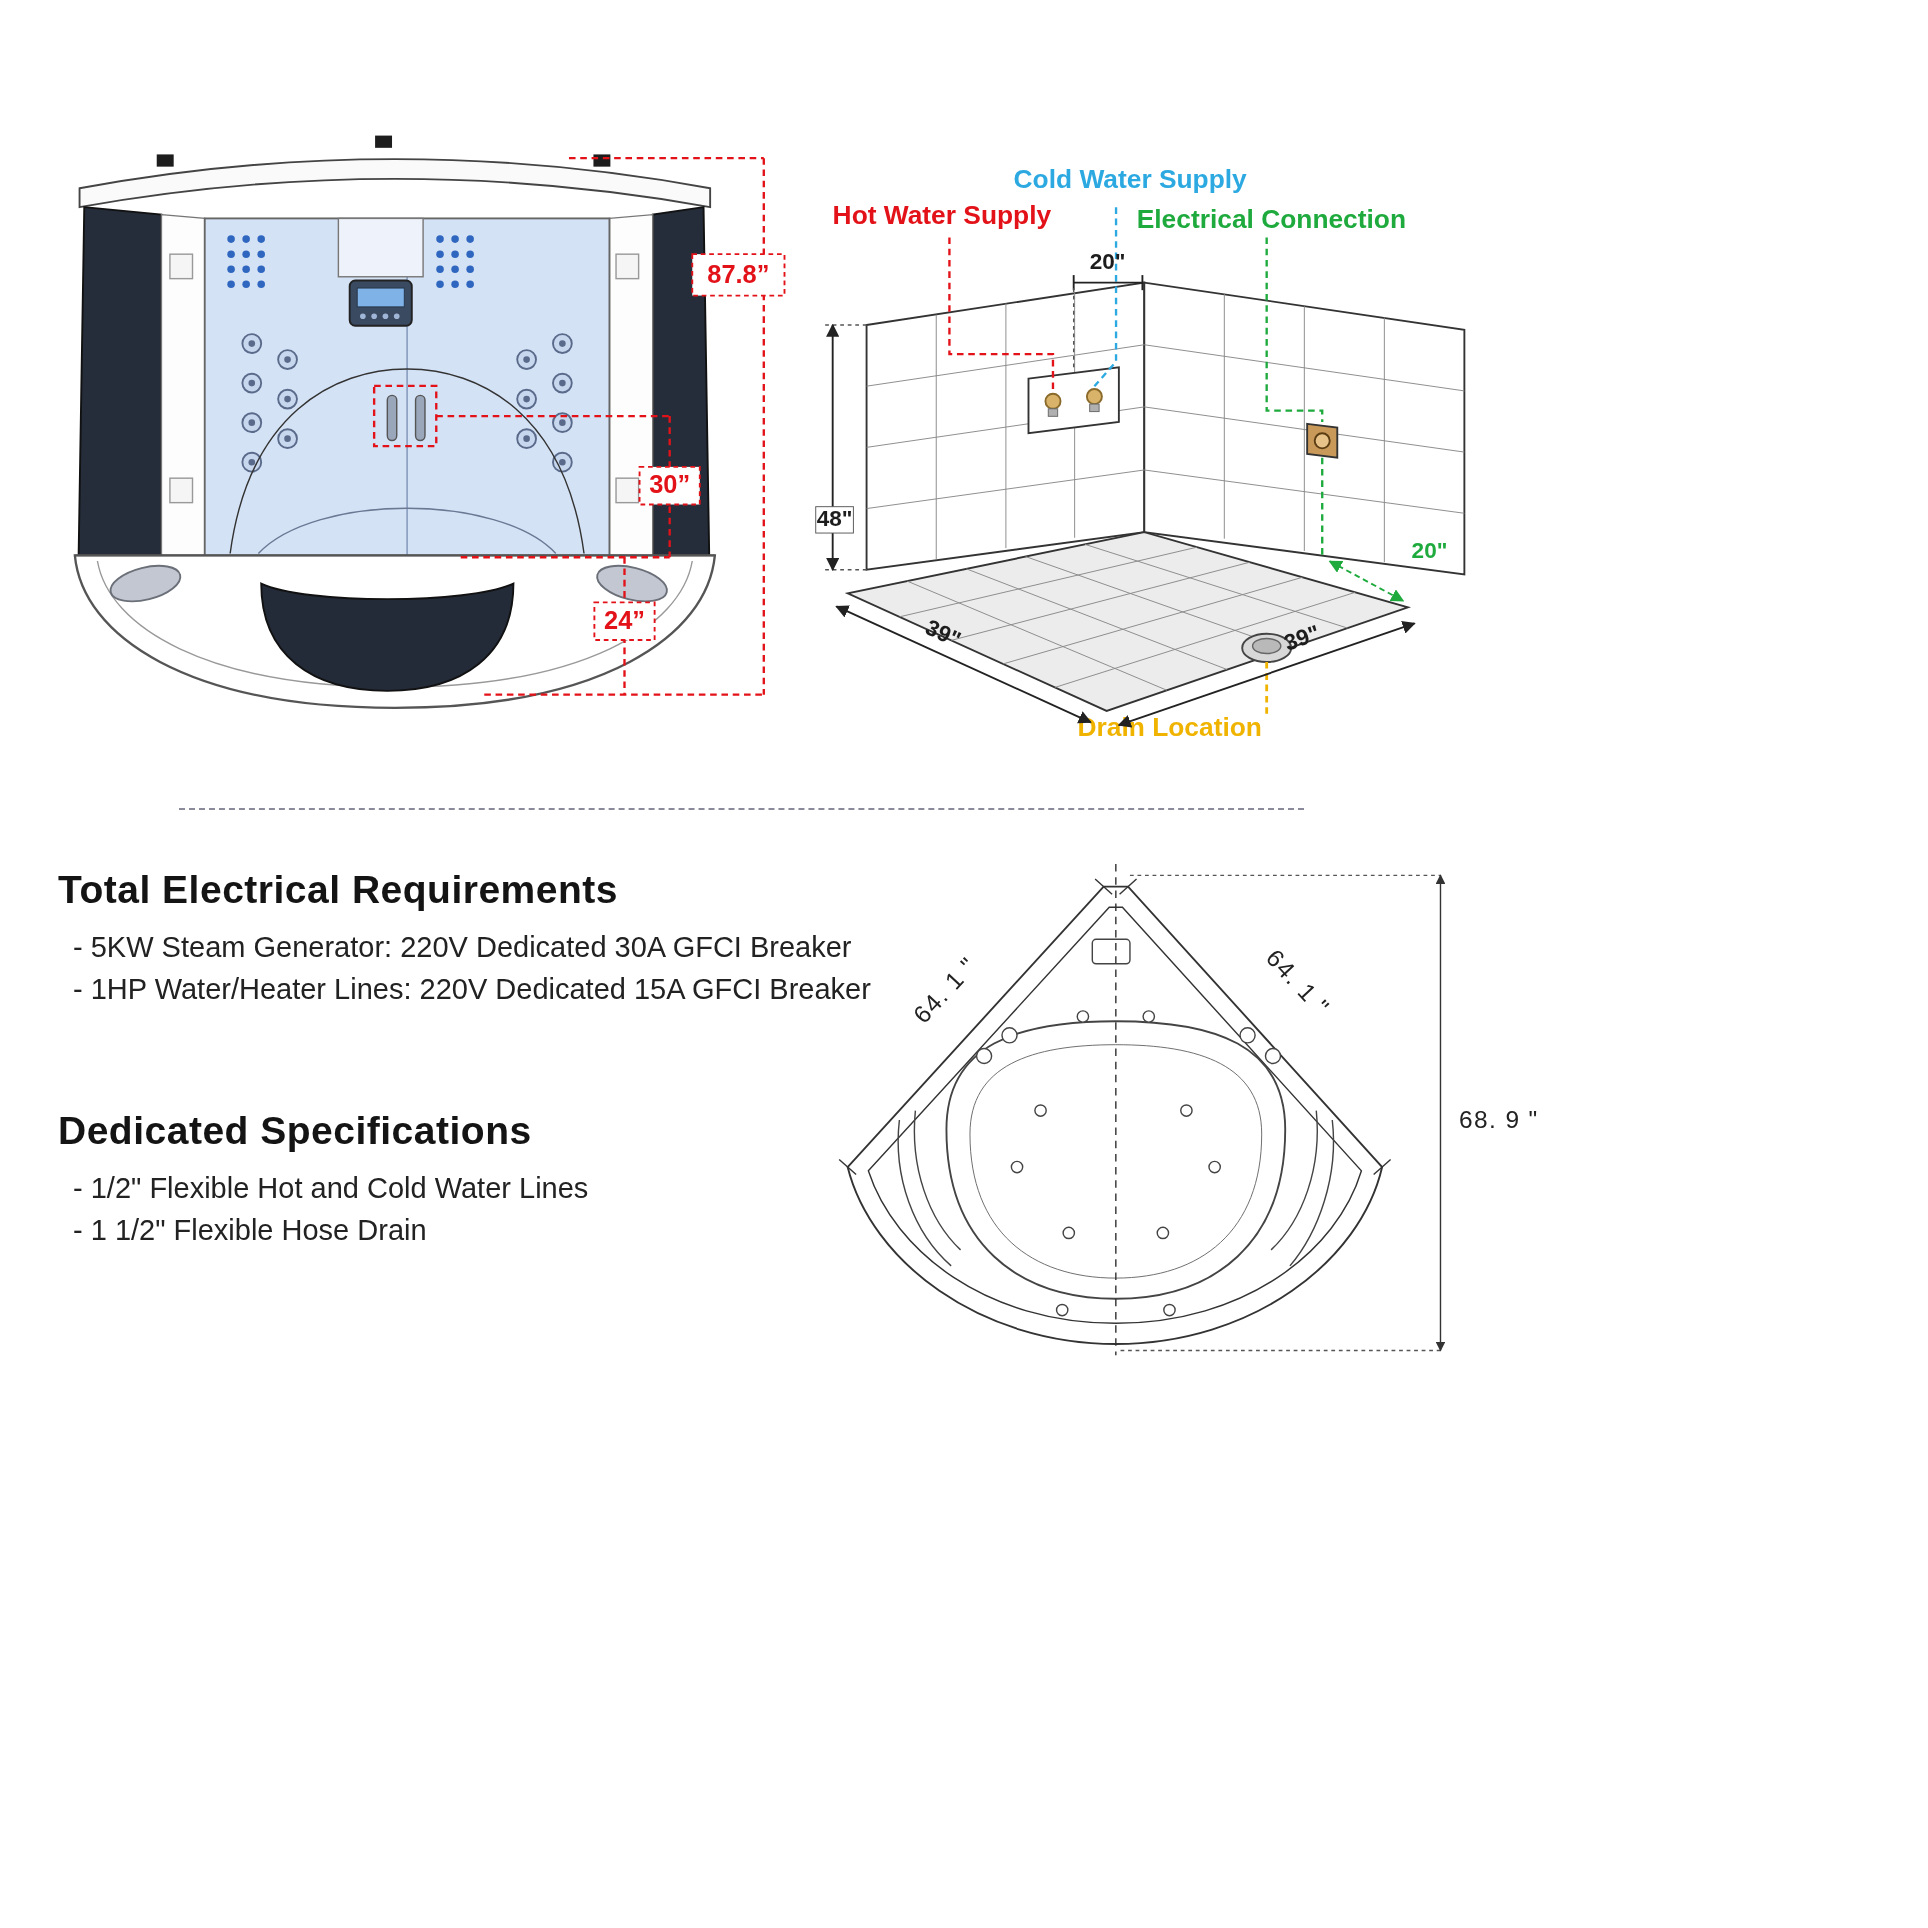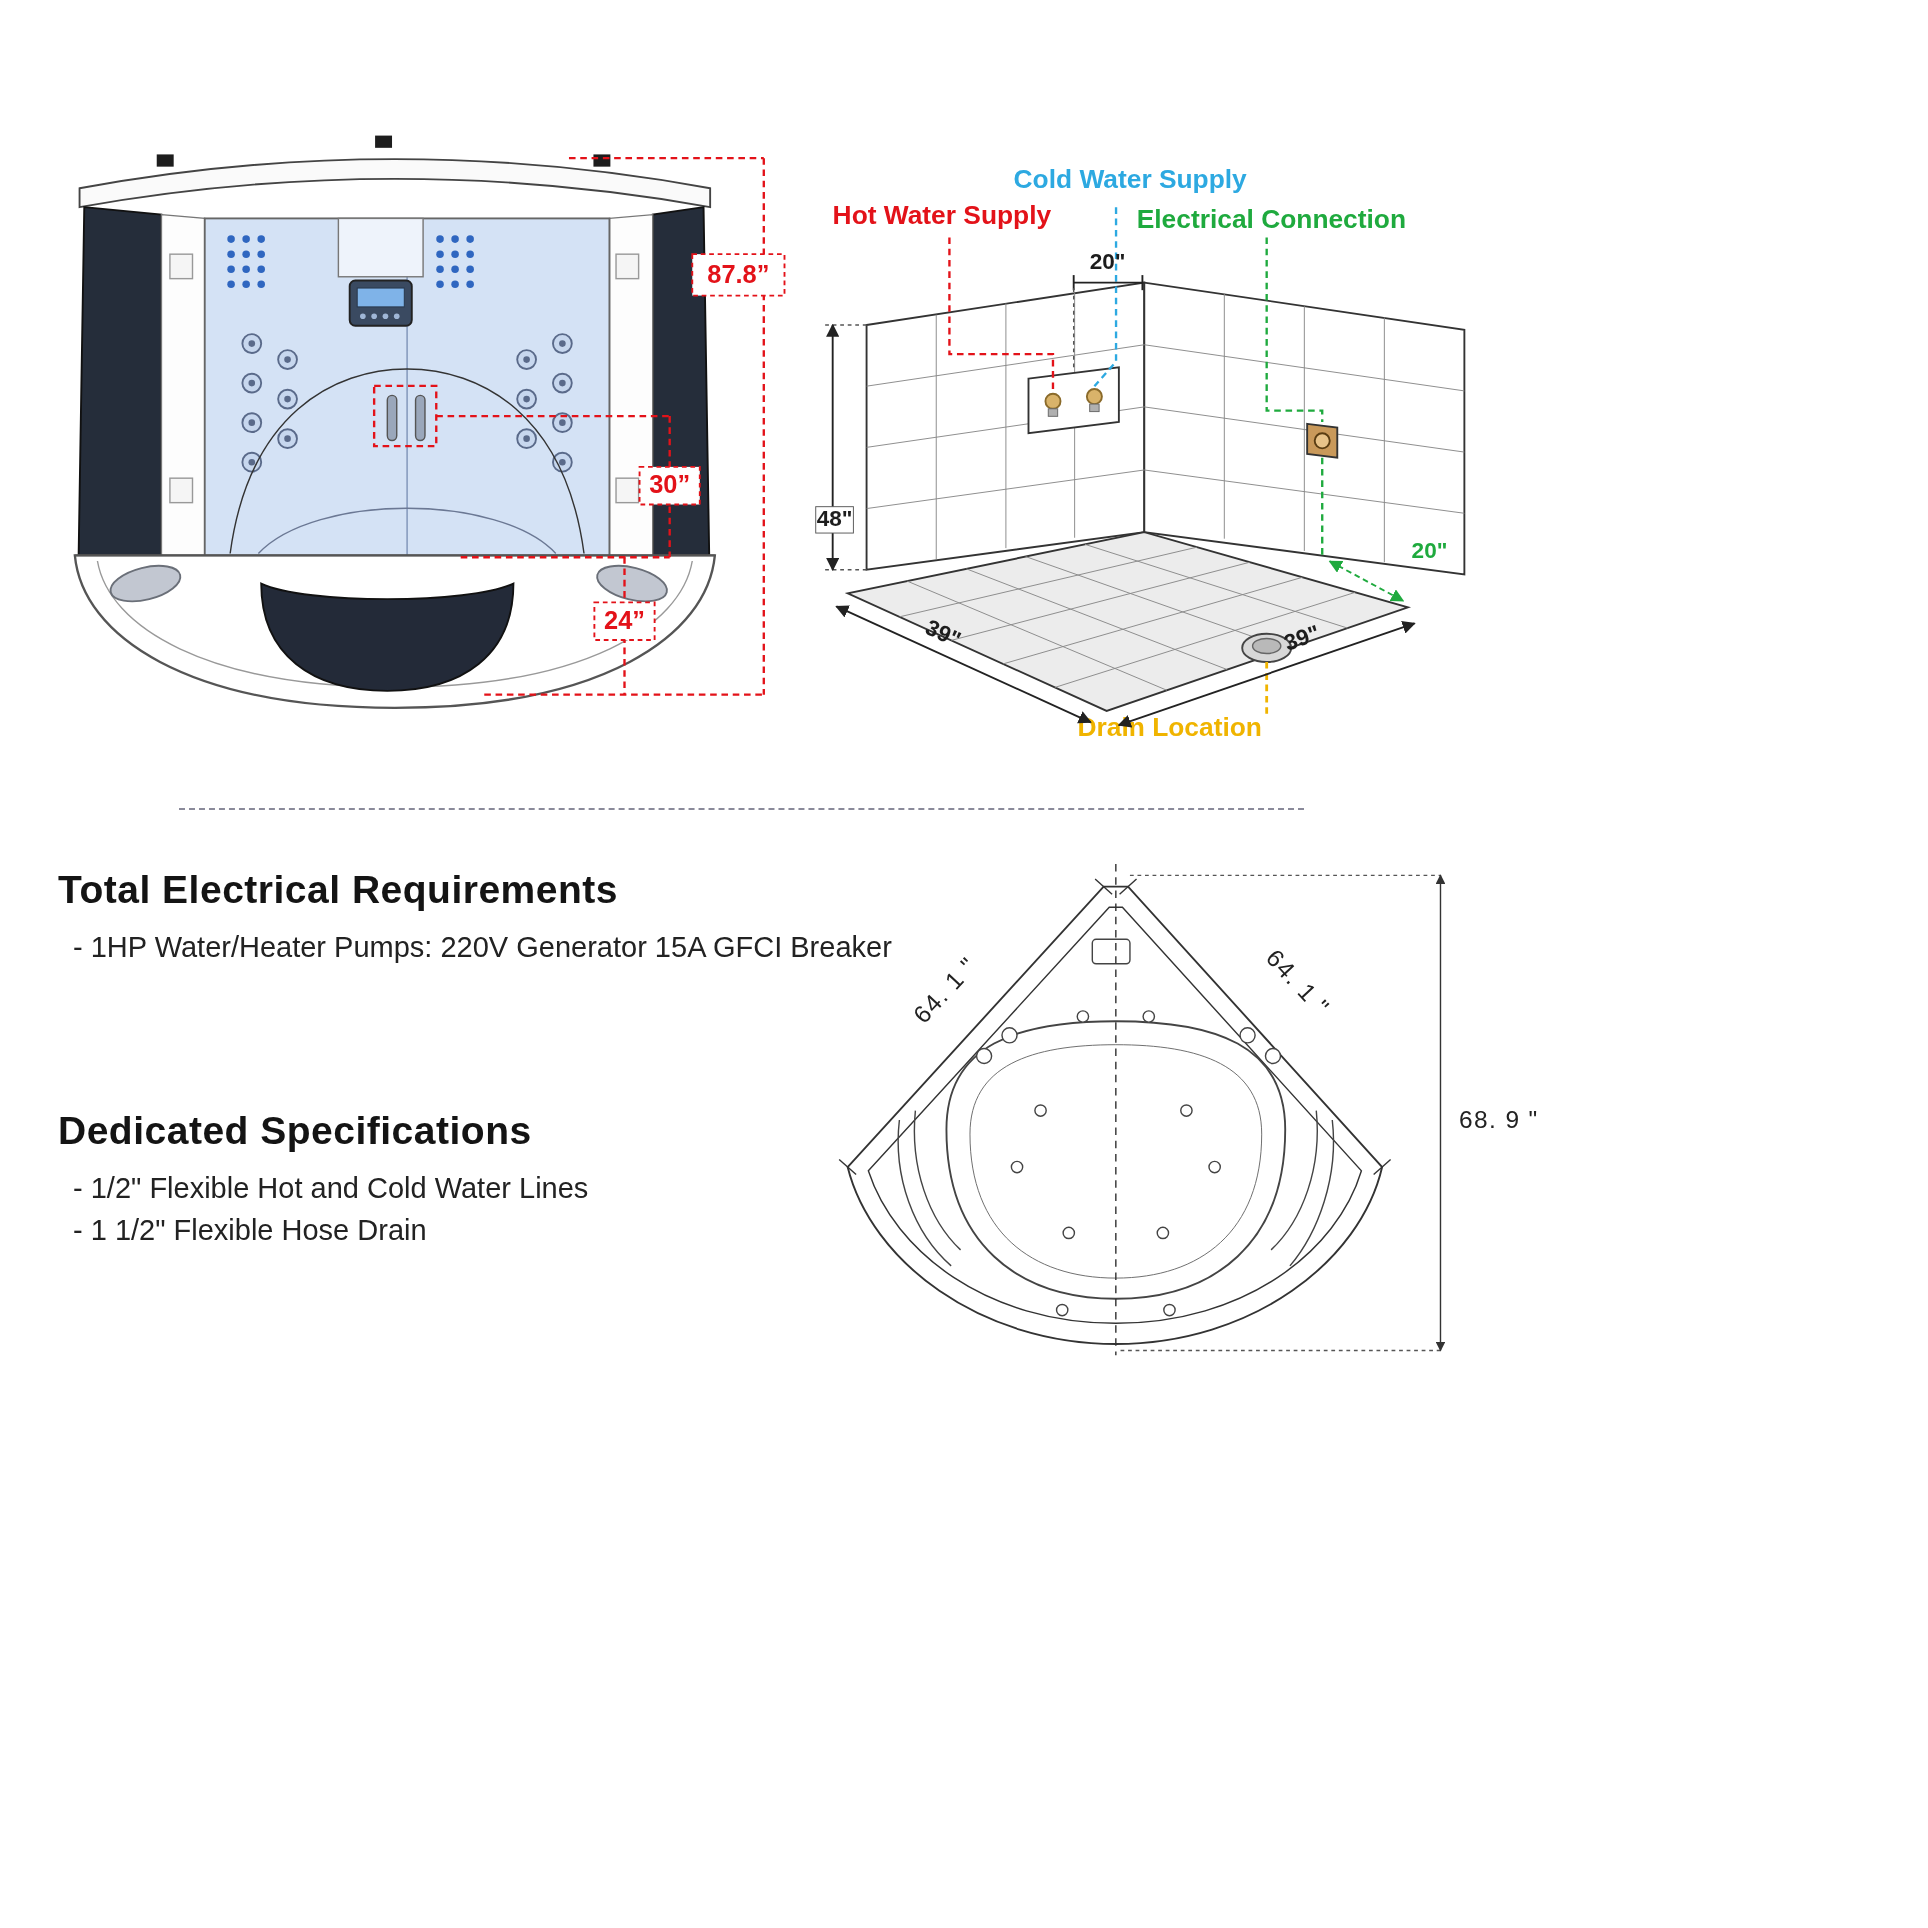--- a/index.html
+++ b/index.html
@@ -270,21 +270,22 @@
     <text class="tx-ink" transform="translate(545,545) rotate(-19)">39"</text>
 
     <line x1="572" y1="456" x2="650" y2="498" stroke="#1faa3e" stroke-width="2" stroke-dasharray="6 4" marker-start="url(#arrG)" marker-end="url(#arrG)"></line>
     <text class="tx-elec" x="678" y="452" style="font-size:24px">20"</text>
   </svg>
 
   <div class="divider"></div>
 
   <section class="textblock" style="top:868px">
     <h2>Total Electrical Requirements</h2>
-    <p>- 1HP Water/Heater Pumps: 220V Generator 15A GFCI Breaker</p>
+    <p>- 5KW Steam Generator: 220V Dedicated 30A GFCI Breaker</p>
+    <p>- 1HP Water/Heater Lines: 220V Dedicated 15A GFCI Breaker</p>
   </section>
 
   <section class="textblock" style="top:1109px">
     <h2>Dedicated Specifications</h2>
     <p>- 1/2" Flexible Hot and Cold Water Lines</p>
     <p>- 1 1/2" Flexible Hose Drain</p>
   </section>
 
   <svg style="left:810px;top:847px;" width="734" height="546" viewBox="0 0 780 580">
     <defs>

